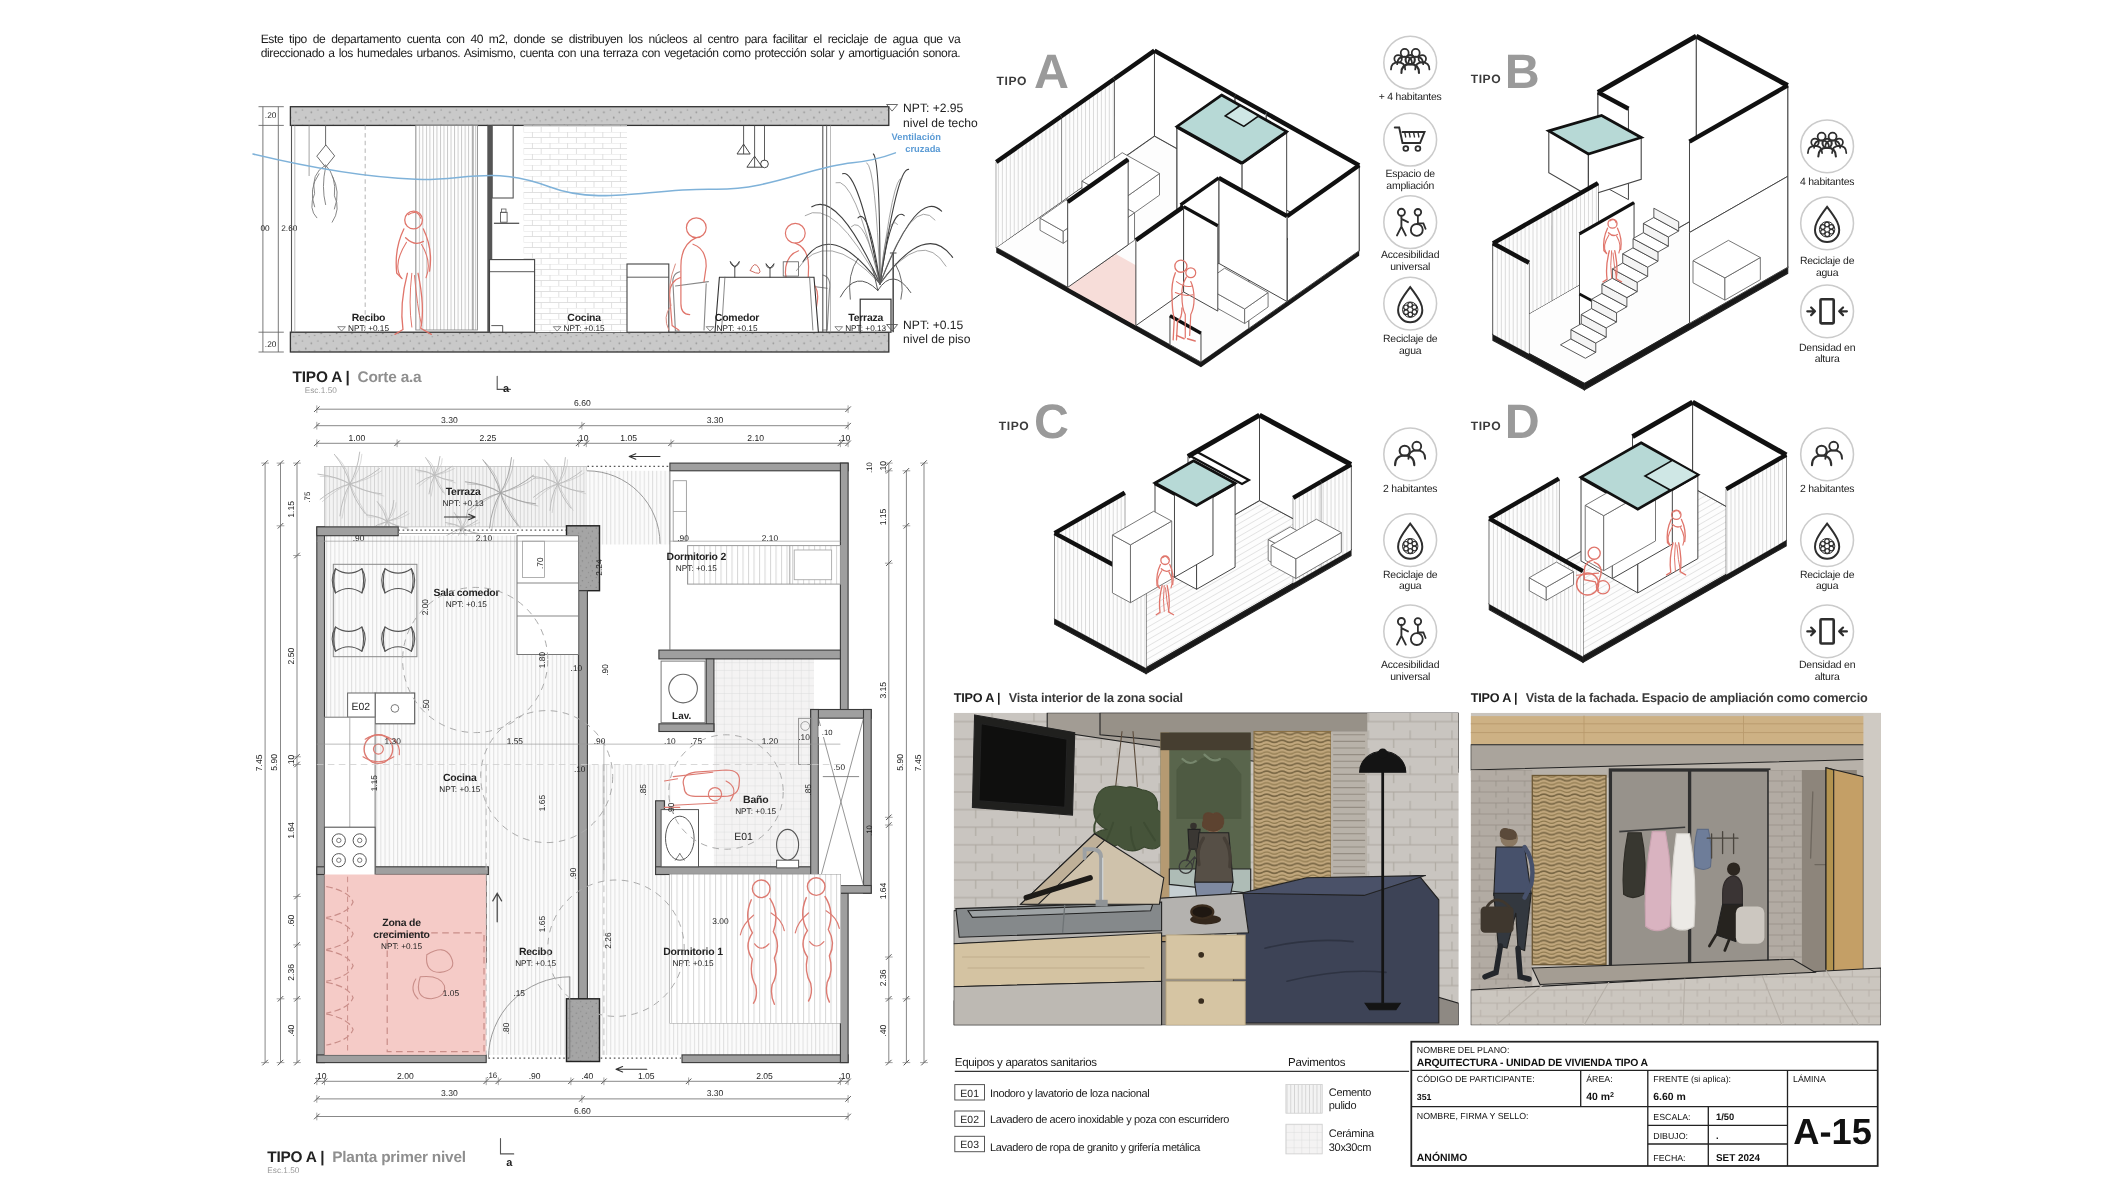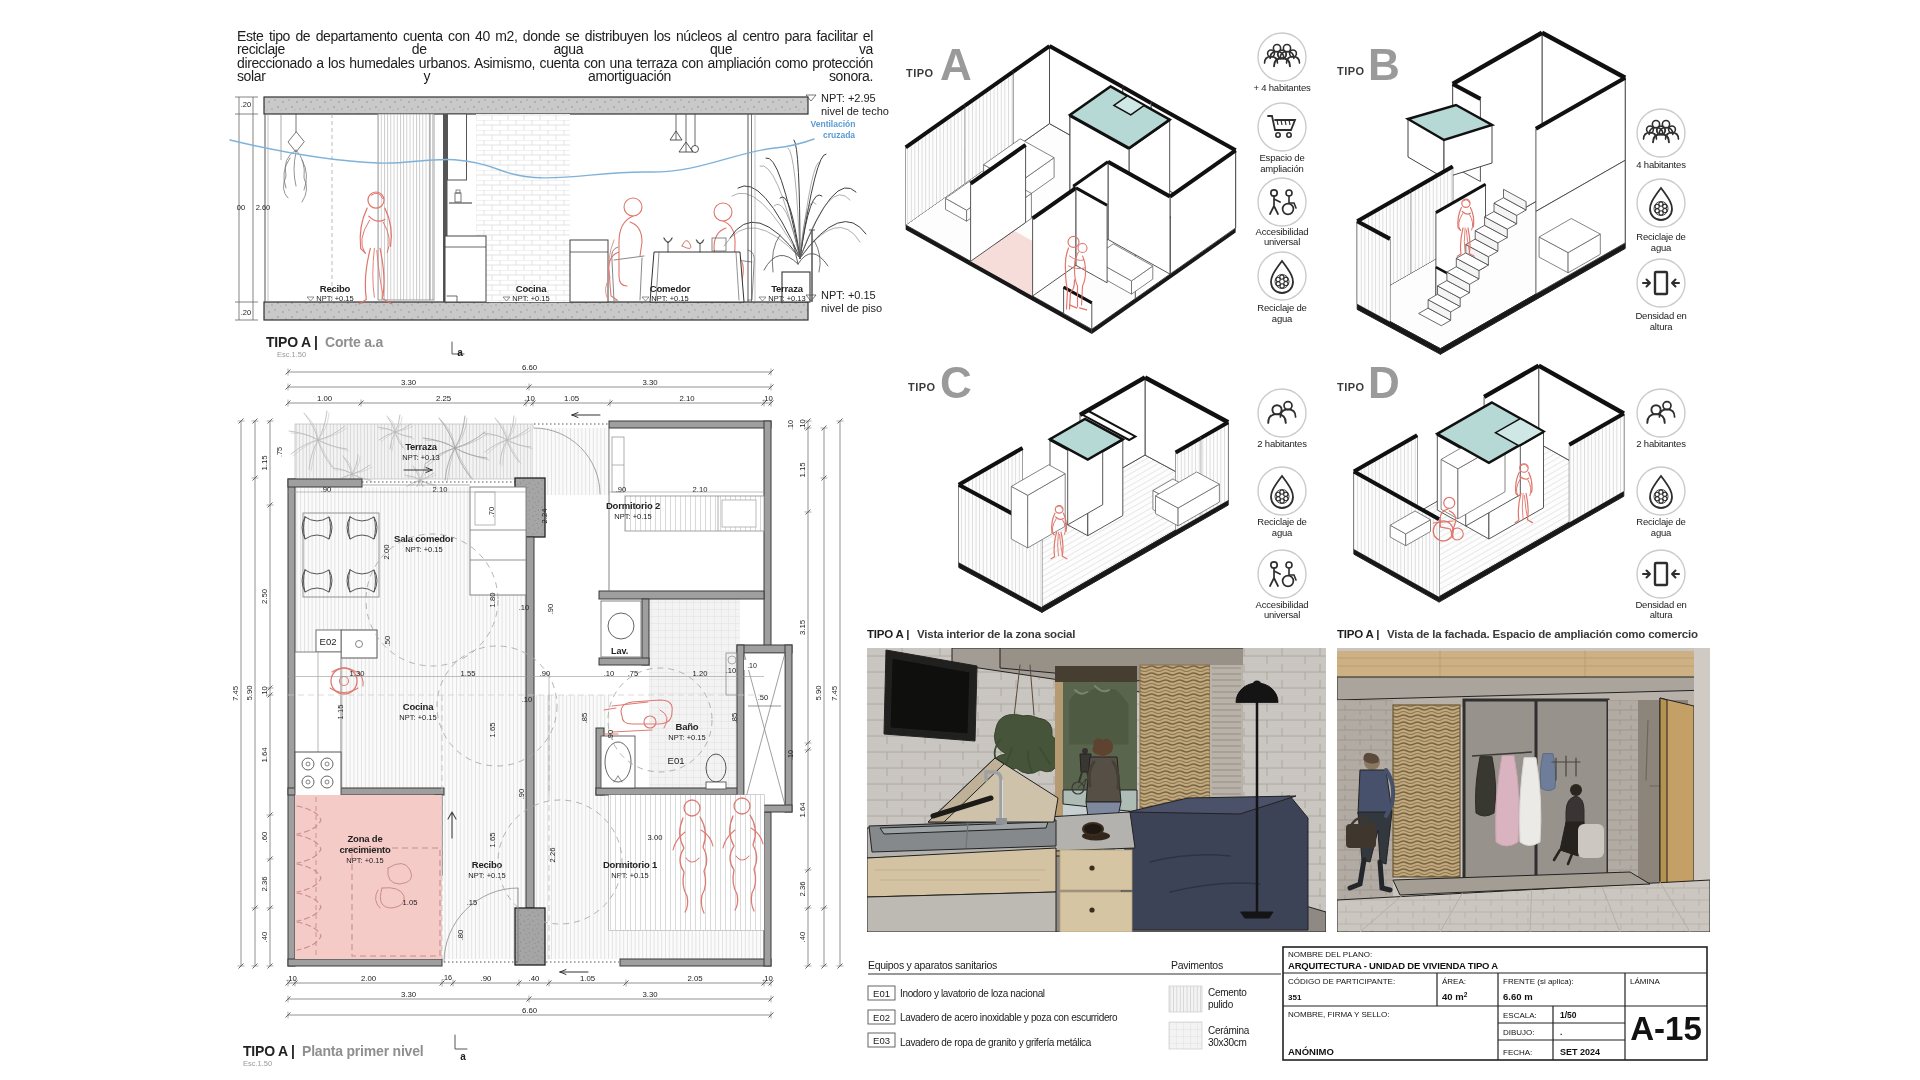--- a/index.html
+++ b/index.html
@@ -1,21 +1,21 @@
 <!DOCTYPE html>
 <html><head><meta charset="utf-8"><style>
 html,body{margin:0;padding:0;background:#fff;font-family:"Liberation Sans", sans-serif;}
 #board{position:relative;width:1920px;height:1080px;background:#fff;overflow:hidden;}
 .abs{position:absolute;}
 </style></head><body>
 <div id="board">
 
-<div class="abs" style="left:237px;top:30px;width:636px;font-size:14px;letter-spacing:-0.38px;line-height:13.4px;color:#1c1c1c;">
+<div class="abs" style="left:237px;top:30px;width:636px;font-size:11px;letter-spacing:-0.38px;line-height:13.4px;color:#1c1c1c;">
       <div style="text-align:justify;text-align-last:justify;">Este tipo de departamento cuenta con 40 m2, donde se distribuyen los núcleos al centro para facilitar el reciclaje de agua que va</div>
-      <div style="text-align:justify;text-align-last:justify;">direccionado a los humedales urbanos. Asimismo, cuenta con una terraza con ampliación como protección solar y amortiguación sonora.</div>
+      <div style="text-align:justify;text-align-last:justify;">direccionado a los humedales urbanos. Asimismo, cuenta con una terraza con vegetación como protección solar y amortiguación sonora.</div>
     </div>
 <svg class="abs" style="left:0;top:0" width="1920" height="1080" viewBox="0 0 1920 1080">
 <defs>
 <pattern id="speck" width="14" height="14" patternUnits="userSpaceOnUse">
  <rect width="14" height="14" fill="#c9c9c9"></rect>
  <circle cx="3" cy="4" r="0.8" fill="#8e8e8e"></circle>
           <circle cx="9" cy="2" r="0.7" fill="#9a9a9a"></circle>
  <circle cx="12" cy="9" r="0.8" fill="#8e8e8e"></circle>
           <circle cx="6" cy="11" r="0.7" fill="#999"></circle>
  <circle cx="1" cy="12" r="0.6" fill="#a0a0a0"></circle>

